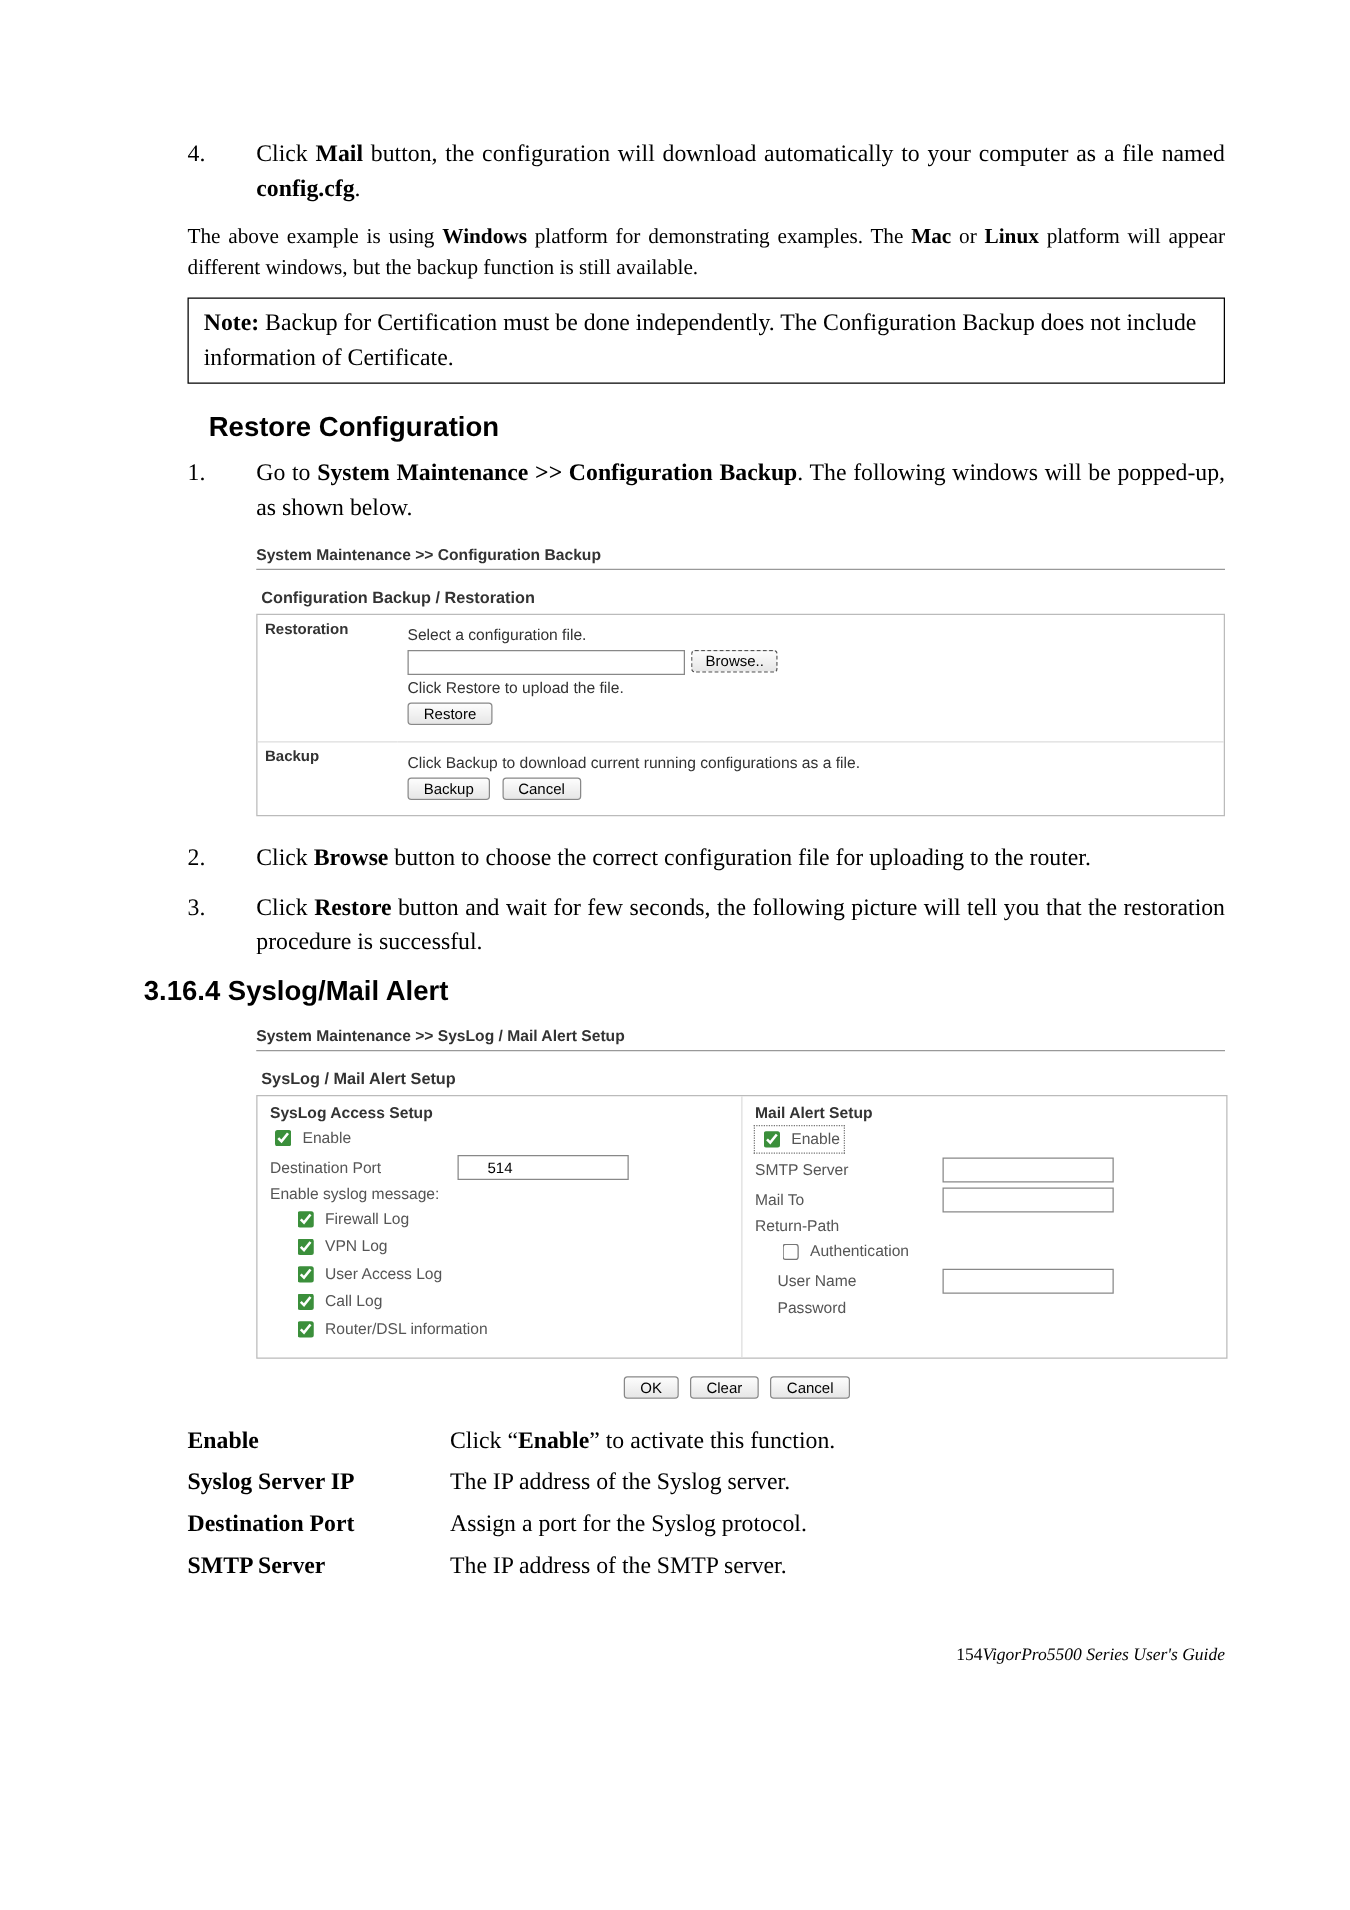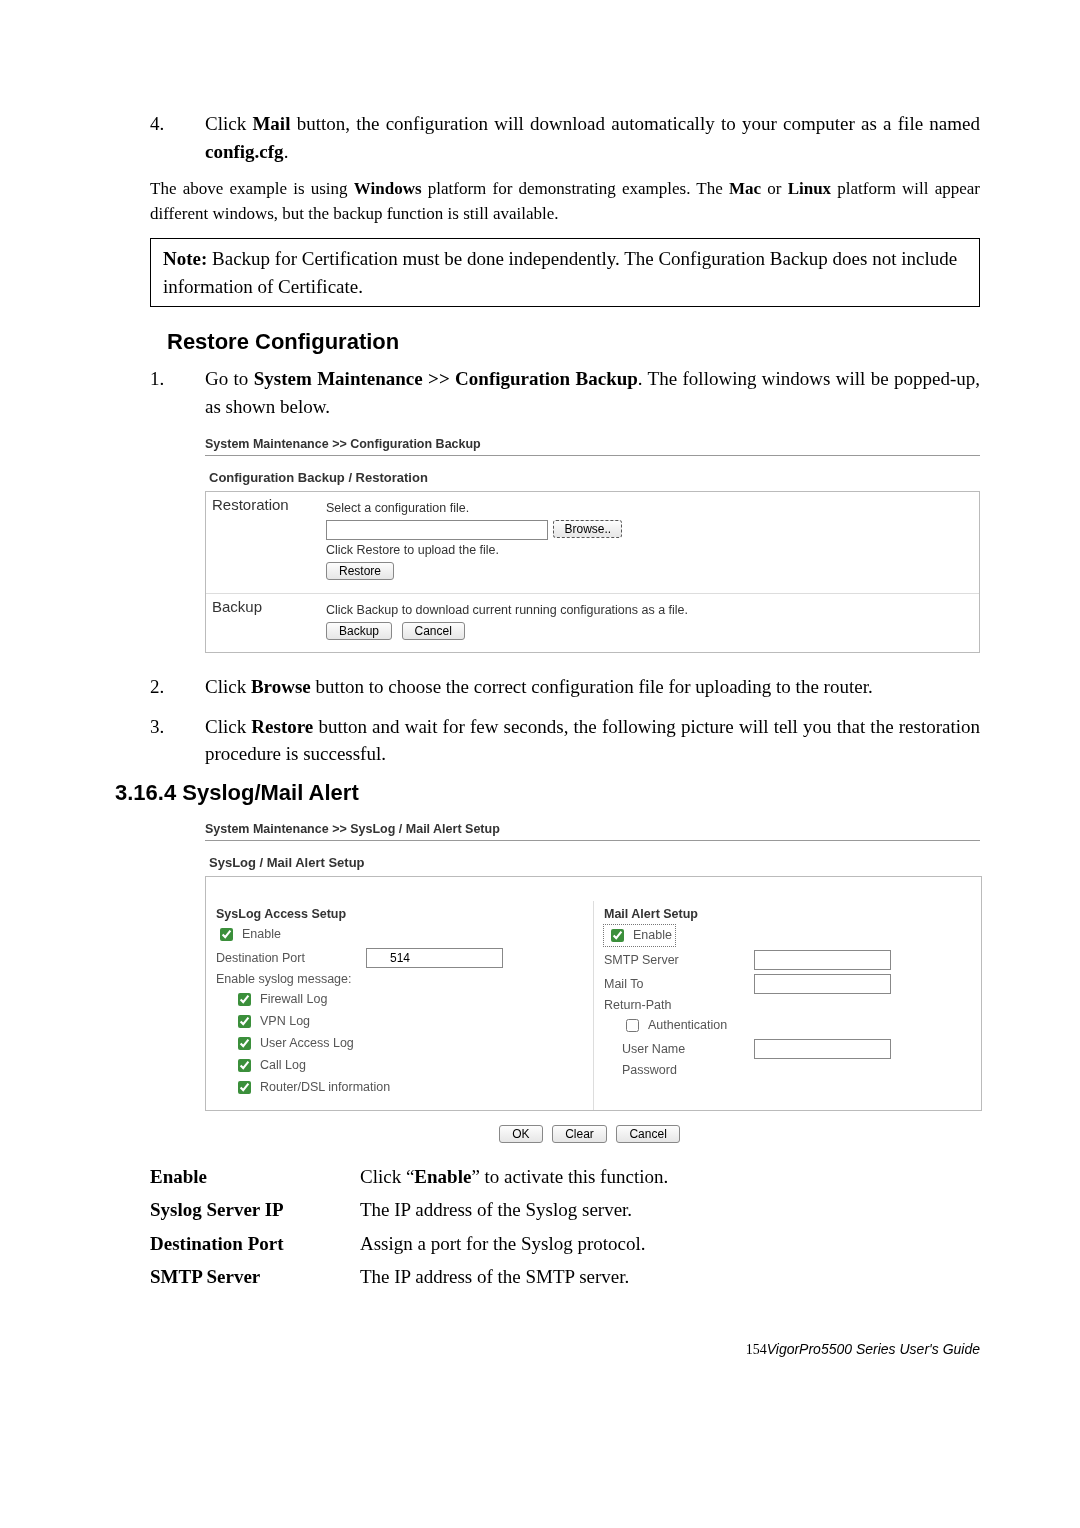--- a/index.html
+++ b/index.html
@@ -79,22 +79,22 @@
     font-weight: bold;
     font-size: 13px;
     margin: 0 0 6px 4px;
   }
   .config-table {
     border: 1px solid #bbb;
     width: 100%;
     background: #fff;
   }
   .config-table .row-label {
-    font-weight: normal;
-    font-size: 15px;
+    font-weight: bold;
+    font-size: 12px;
     padding: 4px 6px 2px 6px;
     width: 100px;
     vertical-align: top;
     border-top: 1px solid #ddd;
   }
   .config-table .row-body {
     padding: 6px 8px 10px 8px;
     font-size: 12.5px;
     border-top: 1px solid #ddd;
     vertical-align: top;
@@ -131,21 +131,20 @@
     border: 1px solid #bbb;
     display: flex;
     width: 100%;
   }
   .syslog-col {
     flex: 1;
     padding: 6px 10px 10px 10px;
     font-size: 12.5px;
     font-family: Verdana, Arial, sans-serif;
     color: #555;
-    margin-top: 24px;
   }
   .syslog-col + .syslog-col {
     border-left: 1px solid #ddd;
   }
   .syslog-col .grp-title {
     font-weight: bold;
     color: #333;
     margin-bottom: 4px;
   }
   .form-row {
@@ -199,21 +198,21 @@
     display: flex;
     justify-content: flex-end;
     align-items: baseline;
     margin-top: 50px;
     font-size: 14px;
   }
   .footer .page-no {
     font-family: "Times New Roman", serif;
   }
   .footer .guide {
-    font-family: Liberation Sans, sans-serif;
+    font-family: Liberation Serif, serif;
     font-style: italic;
     font-size: 14px;
   }
 </style>
 </head>
 <body>
 
 <div class="page">
 
   <ol class="num-list">

